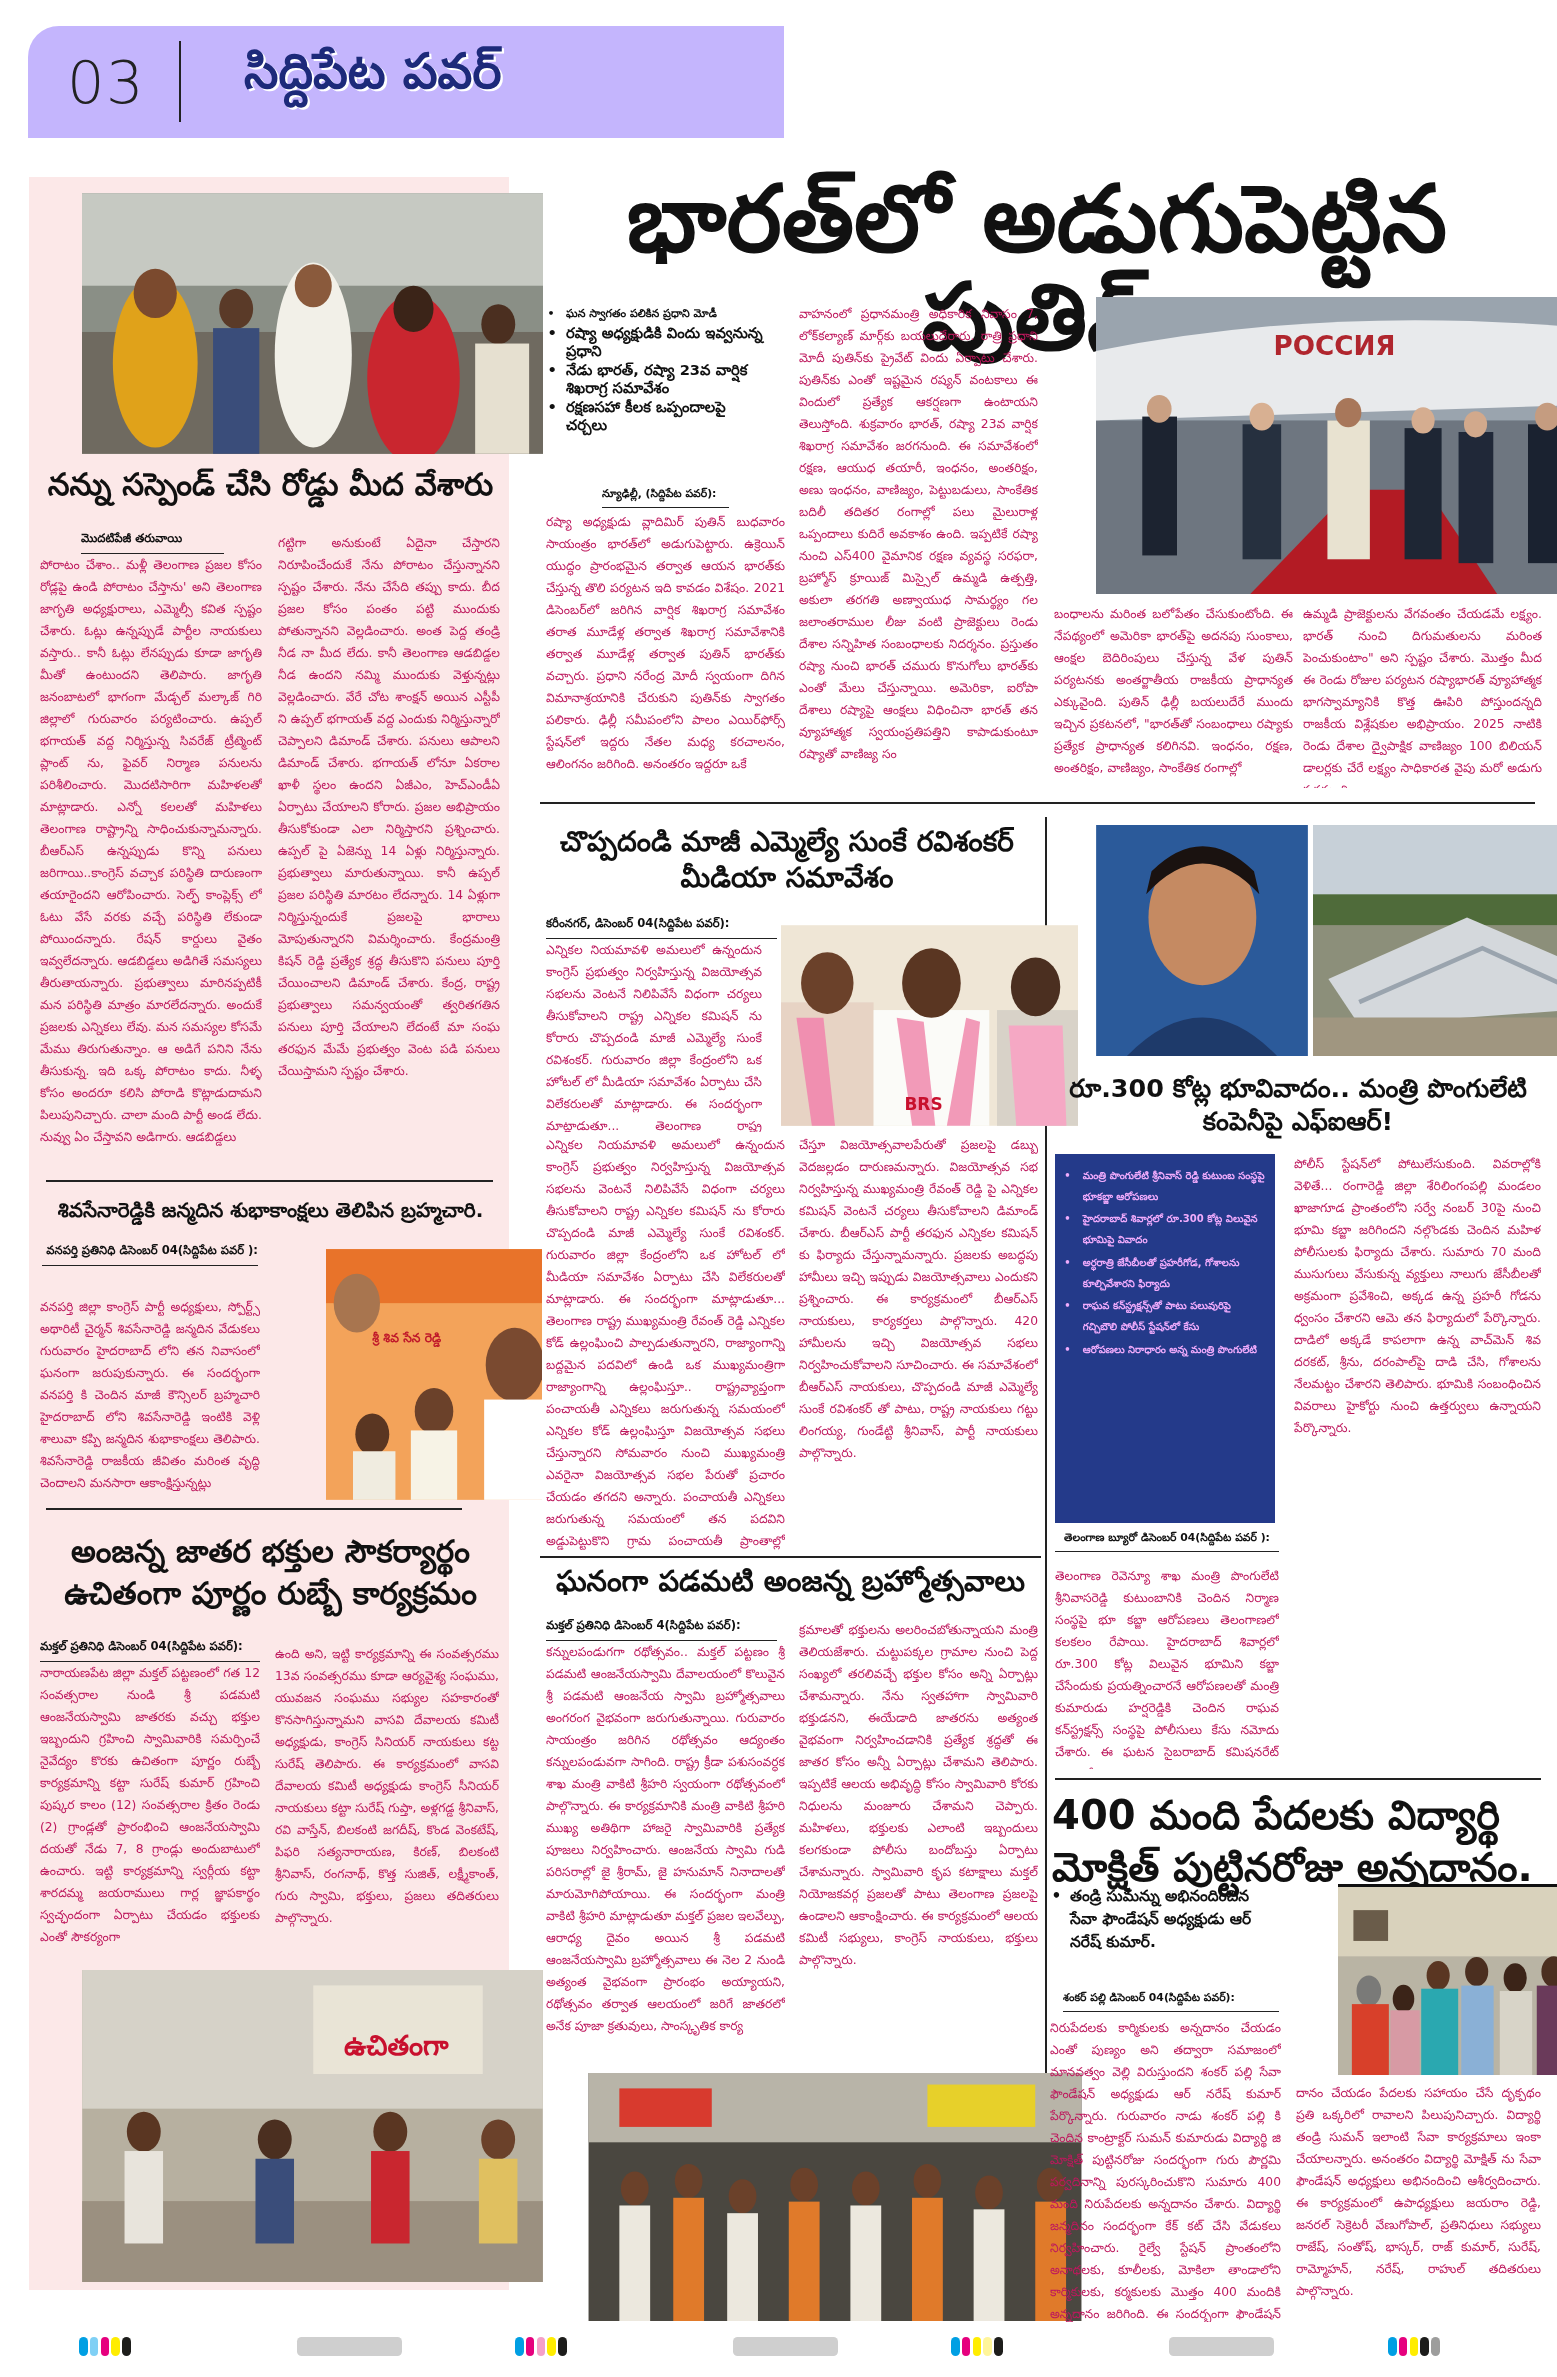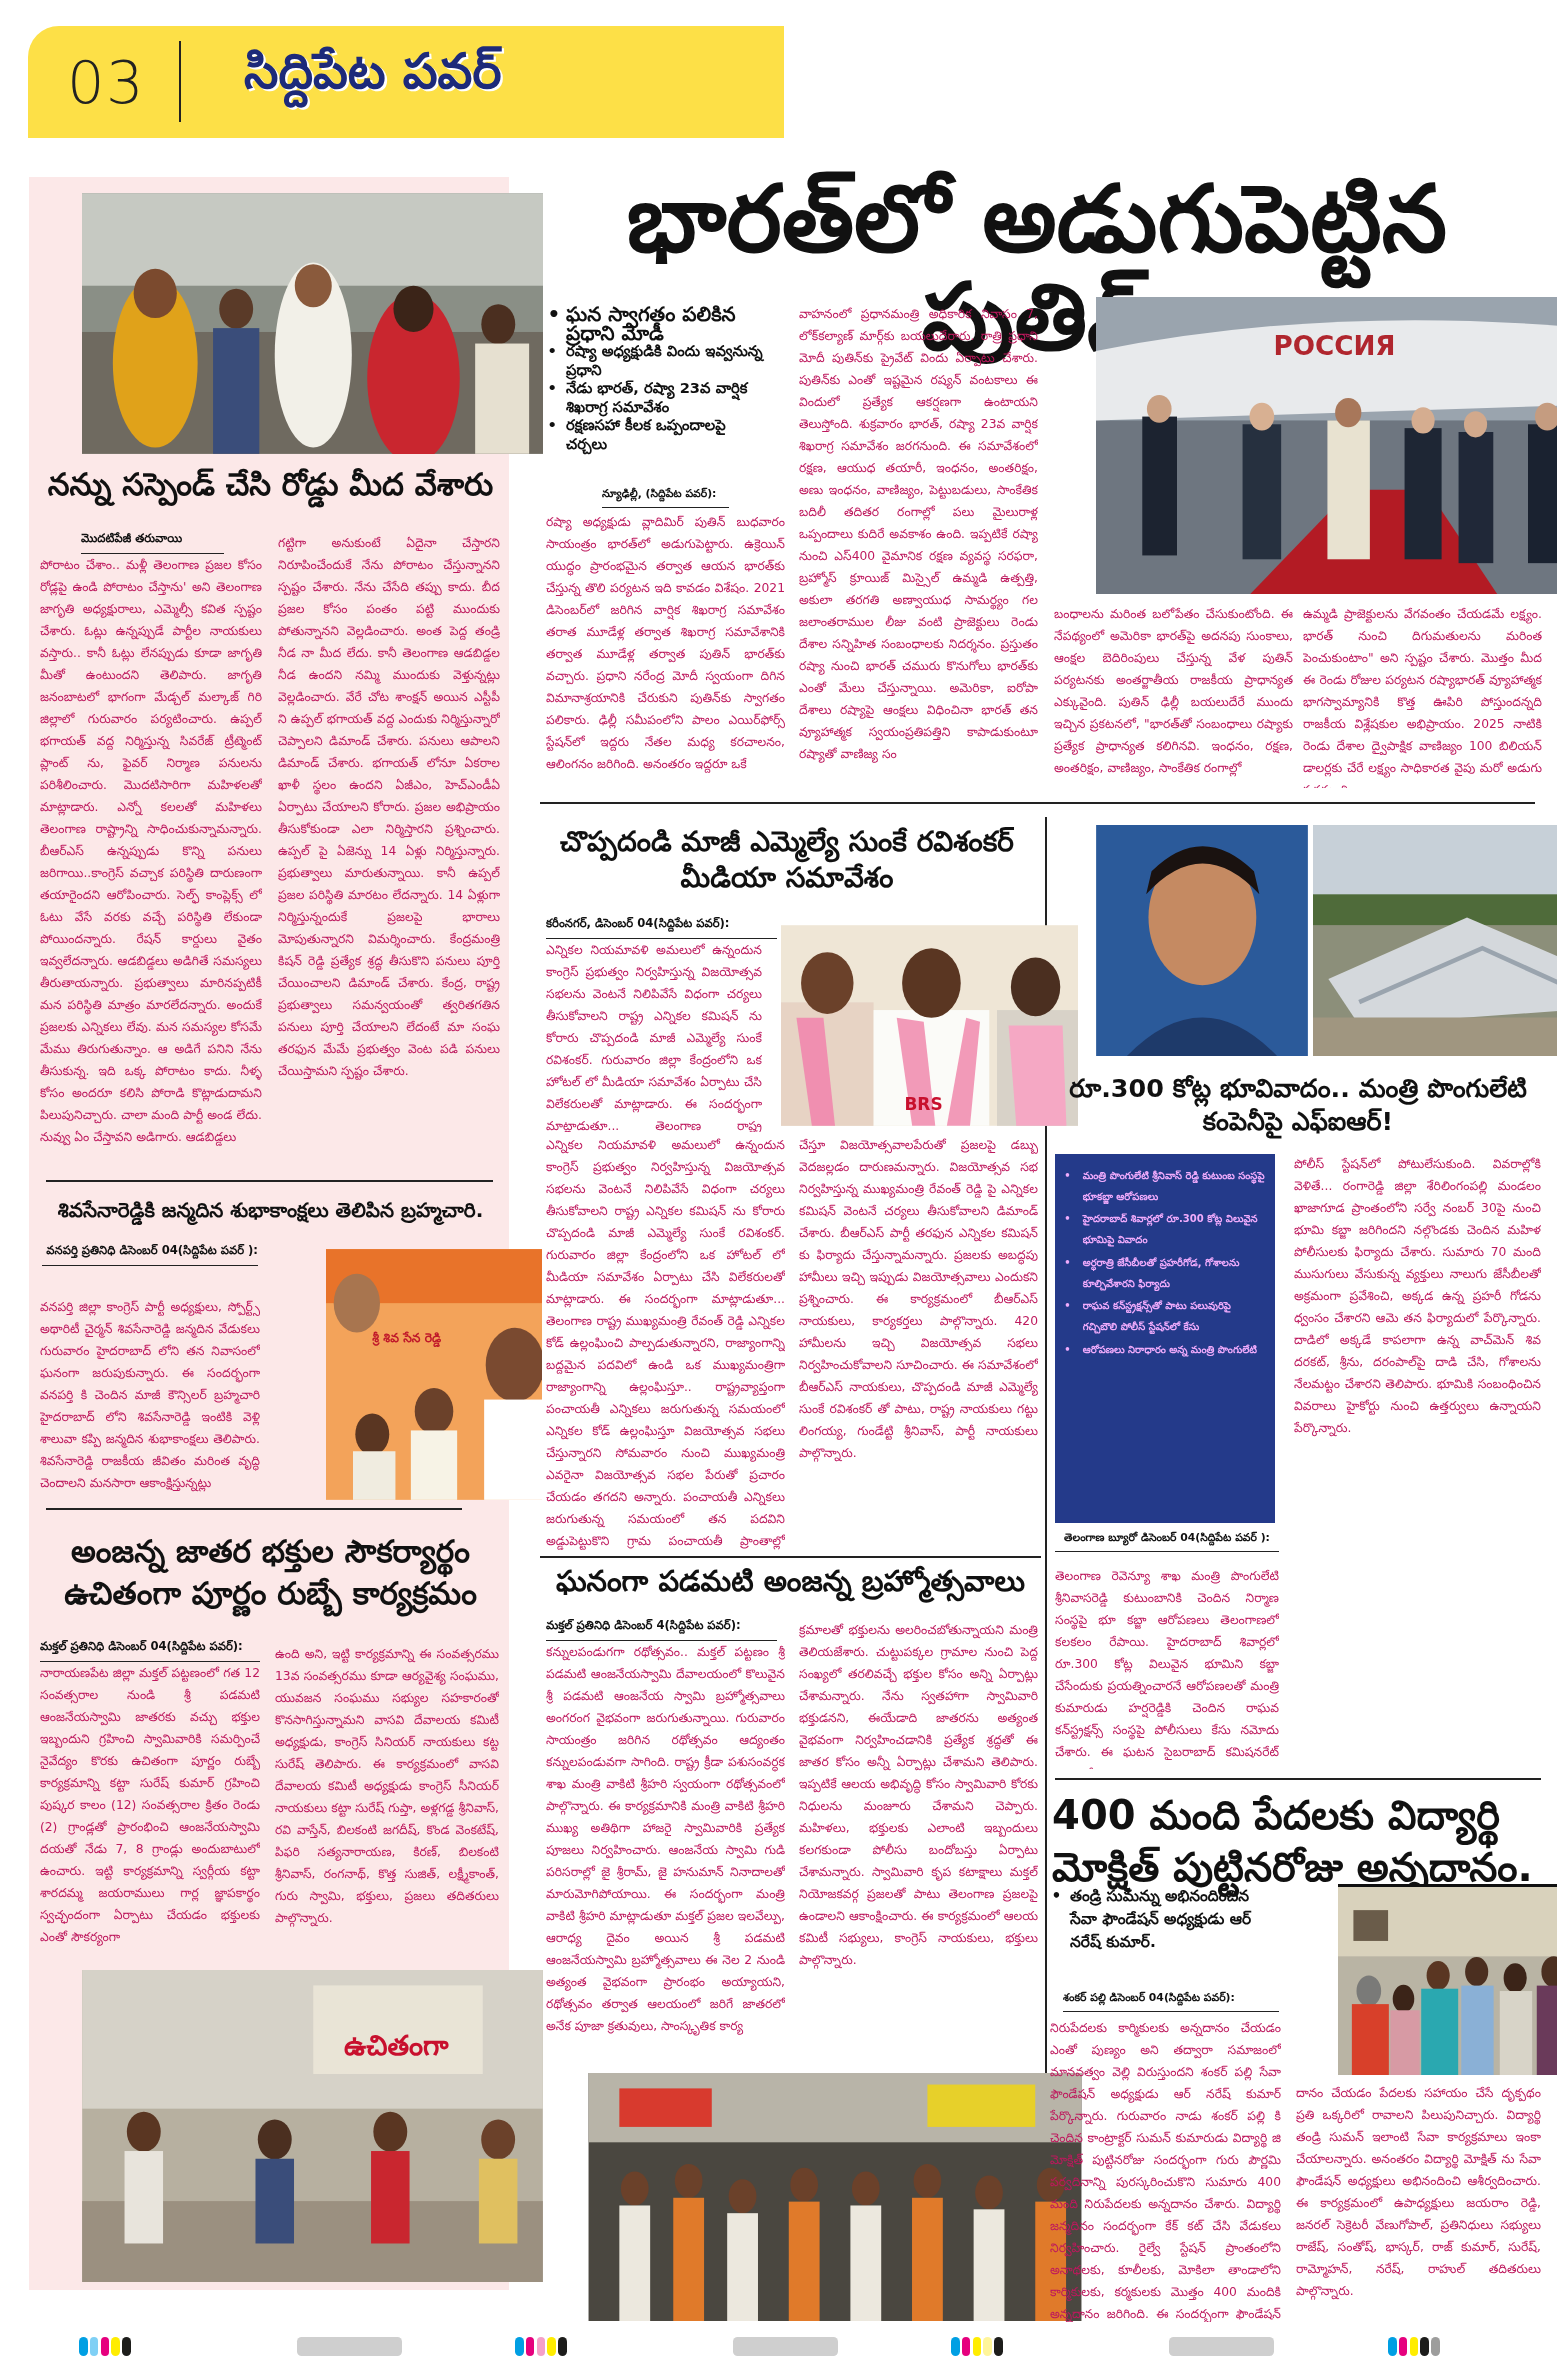--- a/index.html
+++ b/index.html
@@ -1,21 +1,21 @@
 <!DOCTYPE html>
 <html style="font-size:12.3px"><head>
 <meta charset="utf-8">
 <style>
   * { box-sizing: border-box; margin: 0; padding: 0; }
   html, body { width: 1558px; height: 2377px; background: #ffffff; overflow: hidden; }
   body { font-family: "DejaVu Sans", sans-serif; color: #222; position: relative; }
 
   
   .masthead { position: absolute; left: 28px; top: 26px; width: 1511px; height: 112px; }
-  .mh-left { position: absolute; left: 0; top: 0; width: 756px; height: 112px; background: #fde047; border-top-left-radius: 31px; }
+  .mh-left { position: absolute; left: 0; top: 0; width: 756px; height: 112px; background: #c4b5fd; border-top-left-radius: 31px; }
   .mh-right { position: absolute; left: 752px; top: 0; width: 760px; height: 112px; background: #00ad5f; border-bottom-right-radius: 46px; }
   .page-num { position: absolute; left: 39px; top: 21.6px; font-family: "DejaVu Sans", sans-serif; font-size: 59px; font-weight: 300; color: #222; letter-spacing: 1.5px; }
   .mh-divider { position: absolute; left: 151px; top: 15.4px; width: 2.3px; height: 81px; background: #222; }
   .paper-name { position: absolute; left: 216px; top: 17px; font-size: 49px; font-weight: bold; color: #1d2a7a; text-shadow: 2.3px 2.3px 0 #fff; }
   .mh-date { position: absolute; right: 139px; top: 28px; font-size: 25px; color: #fff; text-align: center; font-weight: 300; }
   .mh-day { position: absolute; right: 139px; top: 66px; font-size: 20px; color: #fff; font-weight: bold; }
 
   
   .left-col { position: absolute; left: 29px; top: 177px; width: 480px; height: 2113px; background: #fce8e8; }
   .photo { position: absolute; overflow: hidden; margin-left: 42px; }
@@ -113,21 +113,21 @@
     <ellipse cx="400" cy="210" rx="22" ry="26" fill="#5a3622"></ellipse>
     <rect x="375" y="235" width="50" height="120" fill="#c9262f"></rect>
     <ellipse cx="540" cy="220" rx="22" ry="26" fill="#6b412a"></ellipse>
     <rect x="515" y="245" width="50" height="110" fill="#e0c060"></rect>
   </svg>
 </div>
 
 <div class="headline" style="left:532px; top:171px; width:1010px; font-size:93px; line-height:1.05;">భారత్‌లో అడుగుపెట్టిన పుతిన్</div>
 
 <ul class="bullets" style="left:546px; top:305px; width:224px;">
-  <li style="font-size:20px; line-height:18.5px;">ఘన స్వాగతం పలికిన ప్రధాని మోడీ</li>
+  <li style="font-size:11px; line-height:18.5px;">ఘన స్వాగతం పలికిన ప్రధాని మోడీ</li>
   <li style="font-size:14.7px; line-height:18.5px;">రష్యా అధ్యక్షుడికి విందు ఇవ్వనున్న ప్రధాని</li>
   <li style="font-size:14.7px; line-height:18.5px;">నేడు భారత్, రష్యా 23వ వార్షిక శిఖరాగ్ర సమావేశం</li>
   <li style="font-size:14.7px; line-height:18.5px;">రక్షణసహా కీలక ఒప్పందాలపై చర్చలు</li>
 </ul>
 <div class="byline" style="left:602px; top:487px; width:127px; font-size:10.8px;">న్యూఢిల్లీ, (సిద్దిపేట పవర్):</div>
 <div class="body-text" style="left:546px; top:511px; width:239px; height:289px;">రష్యా అధ్యక్షుడు వ్లాదిమిర్ పుతిన్ బుధవారం సాయంత్రం భారత్‌లో అడుగుపెట్టారు. ఉక్రెయిన్ యుద్ధం ప్రారంభమైన తర్వాత ఆయన భారత్‌కు చేస్తున్న తొలి పర్యటన ఇది కావడం విశేషం. 2021 డిసెంబర్‌లో జరిగిన వార్షిక శిఖరాగ్ర సమావేశం తరాత మూడేళ్ల తర్వాత శిఖరాగ్ర సమావేశానికి తర్వాత మూడేళ్ల తర్వాత పుతిన్ భారత్‌కు వచ్చారు. ప్రధాని నరేంద్ర మోదీ స్వయంగా దిగిన విమానాశ్రయానికి చేరుకుని పుతిన్‌కు స్వాగతం పలికారు. ఢిల్లీ సమీపంలోని పాలం ఎయిర్‌ఫోర్స్ స్టేషన్‌లో ఇద్దరు నేతల మధ్య కరచాలనం, ఆలింగనం జరిగింది. అనంతరం ఇద్దరూ ఒకే</div>
 <div class="body-text" style="left:799px; top:303px; width:239px; height:497px;">వాహనంలో ప్రధానమంత్రి అధికారిక నివాసం 7, లోక్‌కల్యాణ్ మార్గ్‌కు బయలుదేరారు. రాత్రి ప్రధాని మోదీ పుతిన్‌కు ప్రైవేట్ విందు ఏర్పాటు చేశారు. పుతిన్‌కు ఎంతో ఇష్టమైన రష్యన్ వంటకాలు ఈ విందులో ప్రత్యేక ఆకర్షణగా ఉంటాయని తెలుస్తోంది. శుక్రవారం భారత్, రష్యా 23వ వార్షిక శిఖరాగ్ర సమావేశం జరగనుంది. ఈ సమావేశంలో రక్షణ, ఆయుధ తయారీ, ఇంధనం, అంతరిక్షం, అణు ఇంధనం, వాణిజ్యం, పెట్టుబడులు, సాంకేతిక బదిలీ తదితర రంగాల్లో పలు మైలురాళ్ల ఒప్పందాలు కుదిరే అవకాశం ఉంది. ఇప్పటికే రష్యా నుంచి ఎస్400 వైమానిక రక్షణ వ్యవస్థ సరఫరా, బ్రహ్మోస్ క్రూయిజ్ మిస్సైల్ ఉమ్మడి ఉత్పత్తి, అకులా తరగతి అణ్వాయుధ సామర్థ్యం గల జలాంతరాముల లీజు వంటి ప్రాజెక్టులు రెండు దేశాల సన్నిహిత సంబంధాలకు నిదర్శనం. ప్రస్తుతం రష్యా నుంచి భారత్ చమురు కొనుగోలు భారత్‌కు ఎంతో మేలు చేస్తున్నాయి. అమెరికా, ఐరోపా దేశాలు రష్యాపై ఆంక్షలు విధించినా భారత్ తన వ్యూహాత్మక స్వయంప్రతిపత్తిని కాపాడుకుంటూ రష్యాతో వాణిజ్య సం</div>
 
 <div class="photo" style="left:1054px; top:297px; width:486px; height:297px;">
   <svg width="486" height="297" viewBox="0 0 630 385">

